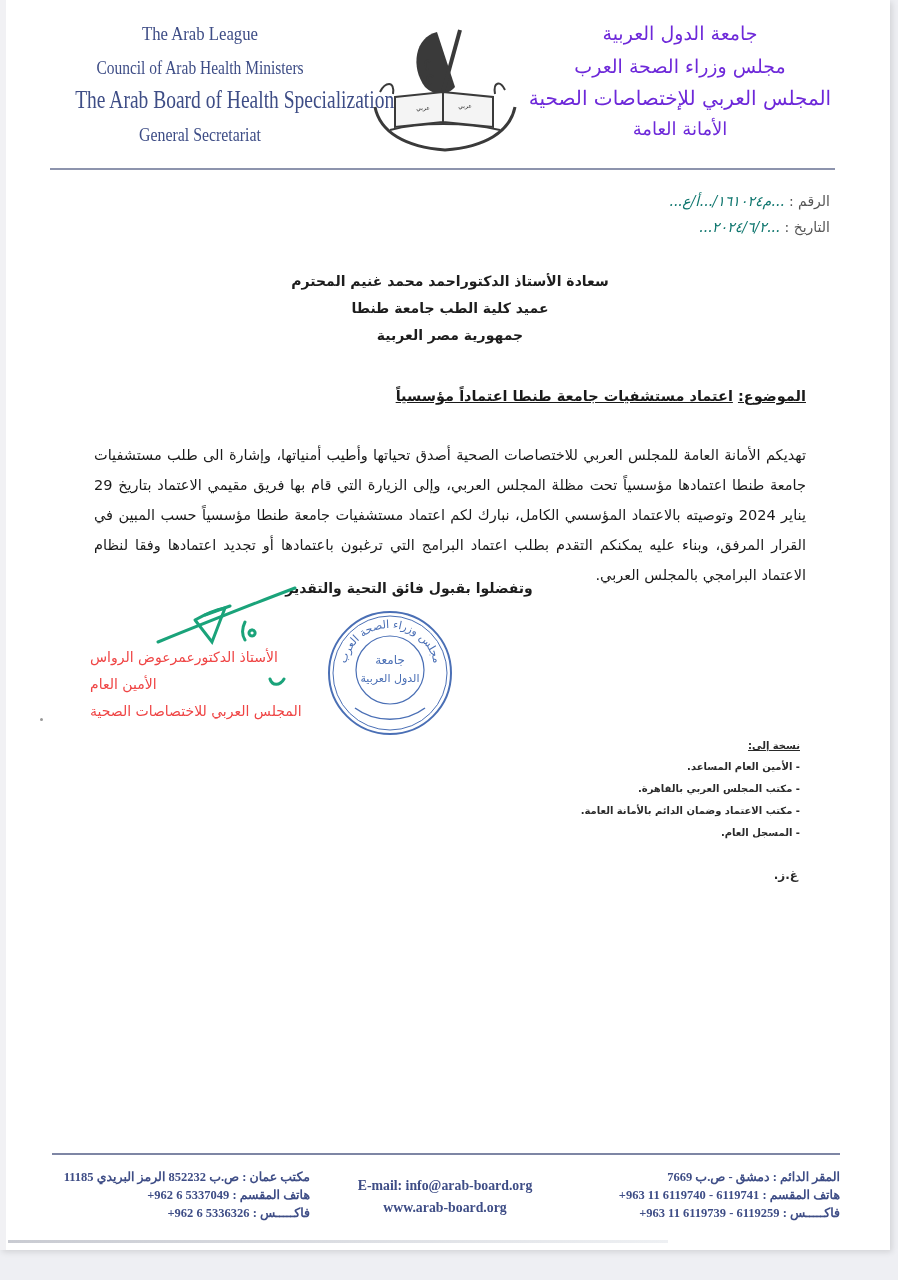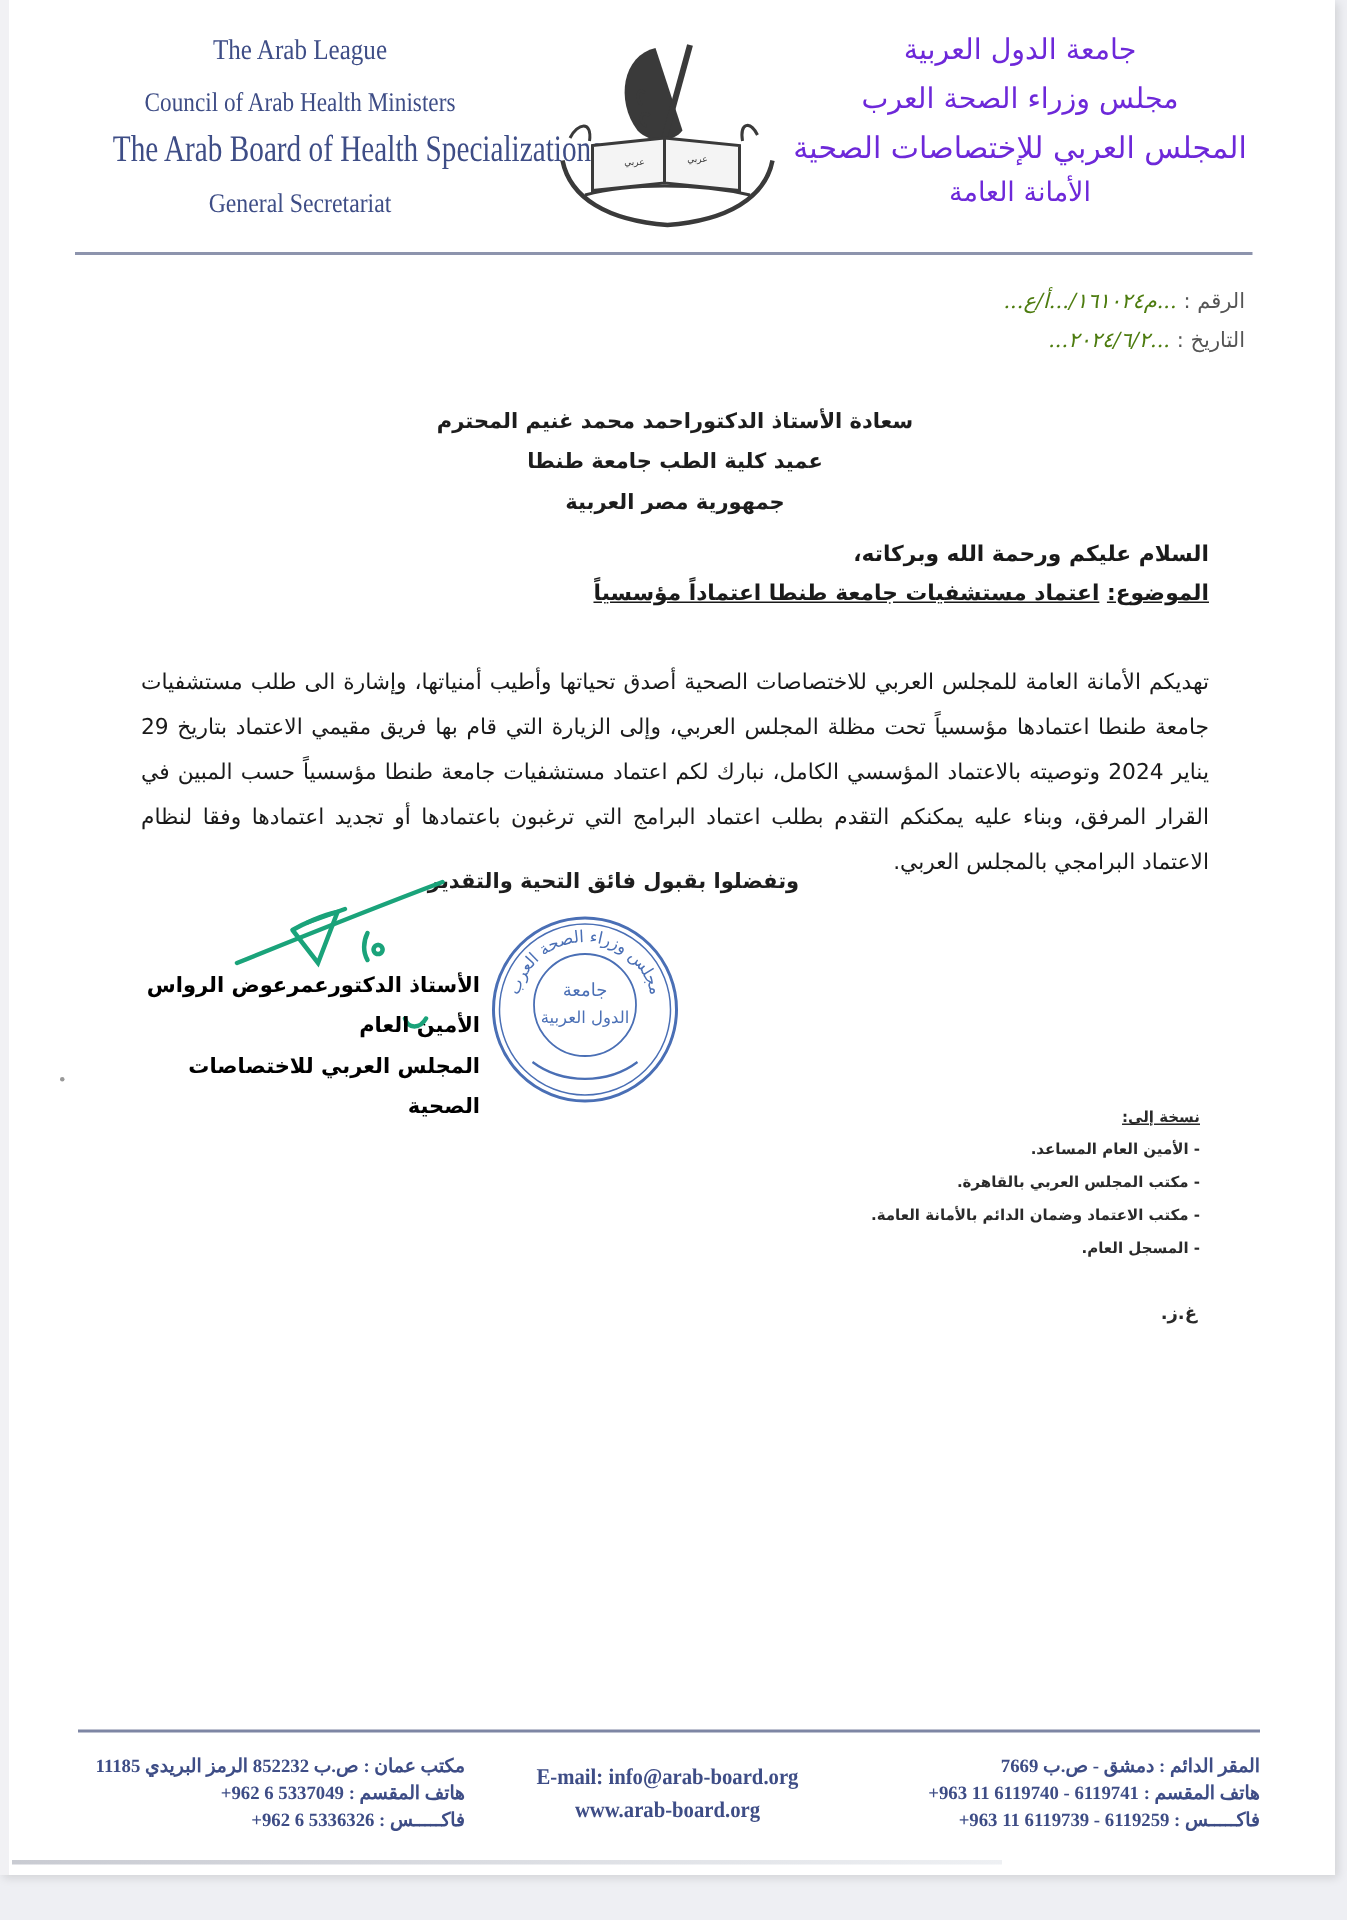--- a/index.html
+++ b/index.html
@@ -30,38 +30,38 @@
   .hdr-ar .a3 { font-size:20px; margin-top:12px; }
   .hdr-ar .a4 { font-size:18px; margin-top:12px; }
 
   .logo { position:absolute; left:365px; top:22px; width:160px; height:135px; }
 
   .hdr-rule { position:absolute; left:50px; top:168px; width:785px; height:2px; background:#8d94ad; }
 
   .ref { position:absolute; right:60px; top:190px; direction:rtl; font-family:"DejaVu Sans", sans-serif;
     font-size:14px; color:#555; }
   .ref .row { height:26px; line-height:22px; white-space:nowrap; }
-  .ref .hand { font-family:"DejaVu Serif", serif; color:#4d7c0f; font-style:italic; letter-spacing:1px; }
+  .ref .hand { font-family:"DejaVu Serif", serif; color:#0f766e; font-style:italic; letter-spacing:1px; }
 
   .addressee { position:absolute; left:240px; width:420px; top:268px; direction:rtl; text-align:center;
     font-size:14px; font-weight:bold; color:#1d1d1d; }
   .addressee div { height:27px; line-height:27px; }
 
   .body-text { position:absolute; left:94px; width:712px; direction:rtl; text-align:justify;
     font-size:14.5px; color:#1a1a1a; }
   .greeting { top:362px; font-weight:bold; }
   .subject { top:388px; font-weight:bold; }
   .subject span { text-decoration:underline; }
   .para { top:414px; line-height:30px; text-align-last:right;margin-top:26px; }
 
   .closing { position:absolute; left:250px; width:318px; top:580px; direction:rtl; text-align:center;
     font-size:14px; font-weight:bold; color:#1d1d1d; }
 
-  .signer { position:absolute; left:90px; width:230px; top:644px; direction:rtl; text-align:right;
-    font-size:14px; font-weight:bold; color:#000000; }
+  .signer { position:absolute; left:90px; width:230px; top:644px; direction:rtl; text-align:left;
+    font-size:14px; font-weight:normal; color:#ef4444; }
   .signer div { height:27px; line-height:27px; }
 
   .signature { position:absolute; left:150px; top:580px; width:160px; height:70px; }
   .stamp { position:absolute; left:325px; top:608px; width:130px; height:130px; }
 
   .cc { position:absolute; right:90px; top:736px; direction:rtl; text-align:right; font-size:10px; font-weight:bold; color:#2a2a2a; }
   .cc .title { text-decoration:underline; height:20px; line-height:20px; }
   .cc .item { height:22px; line-height:22px; white-space:nowrap; }
   .initials { position:absolute; right:92px; top:868px; direction:rtl; font-size:12px; font-weight:bold; color:#2a2a2a; }
 
@@ -124,21 +124,20 @@
       <span class="hand">...٢٠٢٤/٦/٢...</span>
     </div>
   </div>
 
   <div class="addressee">
     <div>سعادة الأستاذ الدكتوراحمد محمد غنيم المحترم</div>
     <div>عميد كلية الطب جامعة طنطا</div>
     <div>جمهورية مصر العربية</div>
   </div>
 
-  <div class="body-text greeting">السلام عليكم ورحمة الله وبركاته،</div>
   <div class="body-text subject">
     <span>الموضوع:</span>
     <span>اعتماد مستشفيات جامعة طنطا اعتماداً مؤسسياً</span>
   </div>
   <div class="body-text para">تهديكم الأمانة العامة للمجلس العربي للاختصاصات الصحية أصدق تحياتها وأطيب أمنياتها، وإشارة الى طلب مستشفيات جامعة طنطا اعتمادها مؤسسياً تحت مظلة المجلس العربي، وإلى الزيارة التي قام بها فريق مقيمي الاعتماد بتاريخ 29 يناير 2024 وتوصيته بالاعتماد المؤسسي الكامل، نبارك لكم اعتماد مستشفيات جامعة طنطا مؤسسياً حسب المبين في القرار المرفق، وبناء عليه يمكنكم التقدم بطلب اعتماد البرامج التي ترغبون باعتمادها أو تجديد اعتمادها وفقا لنظام الاعتماد البرامجي بالمجلس العربي.</div>
 
   <div class="closing">وتفضلوا بقبول فائق التحية والتقدير</div>
 
   <svg class="signature" viewBox="0 0 160 70">
     <g fill="none" stroke="#1aa37a" stroke-width="3" stroke-linecap="round">

